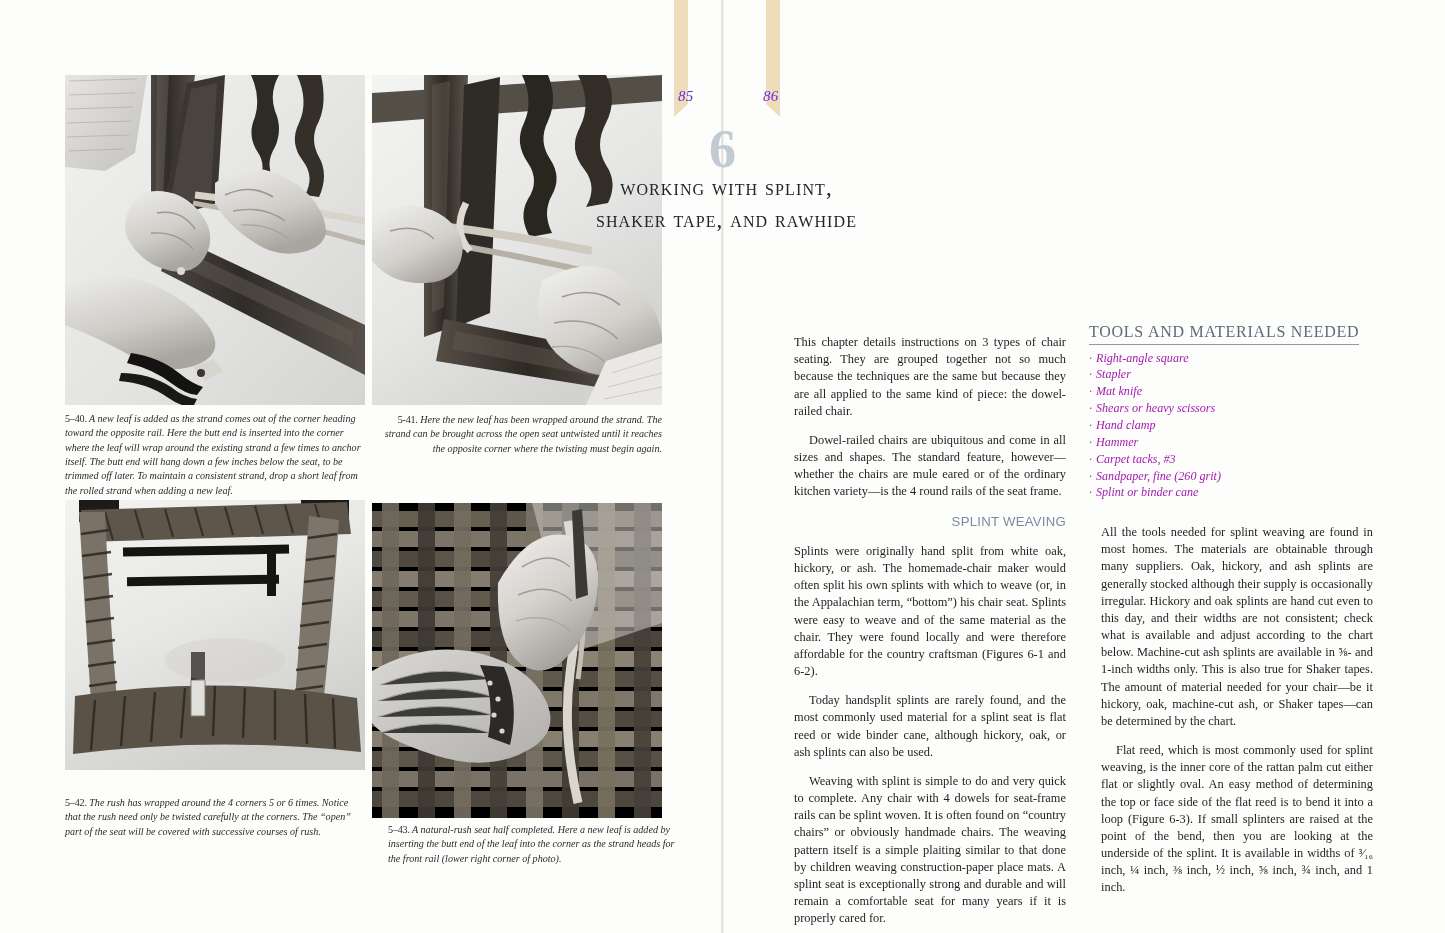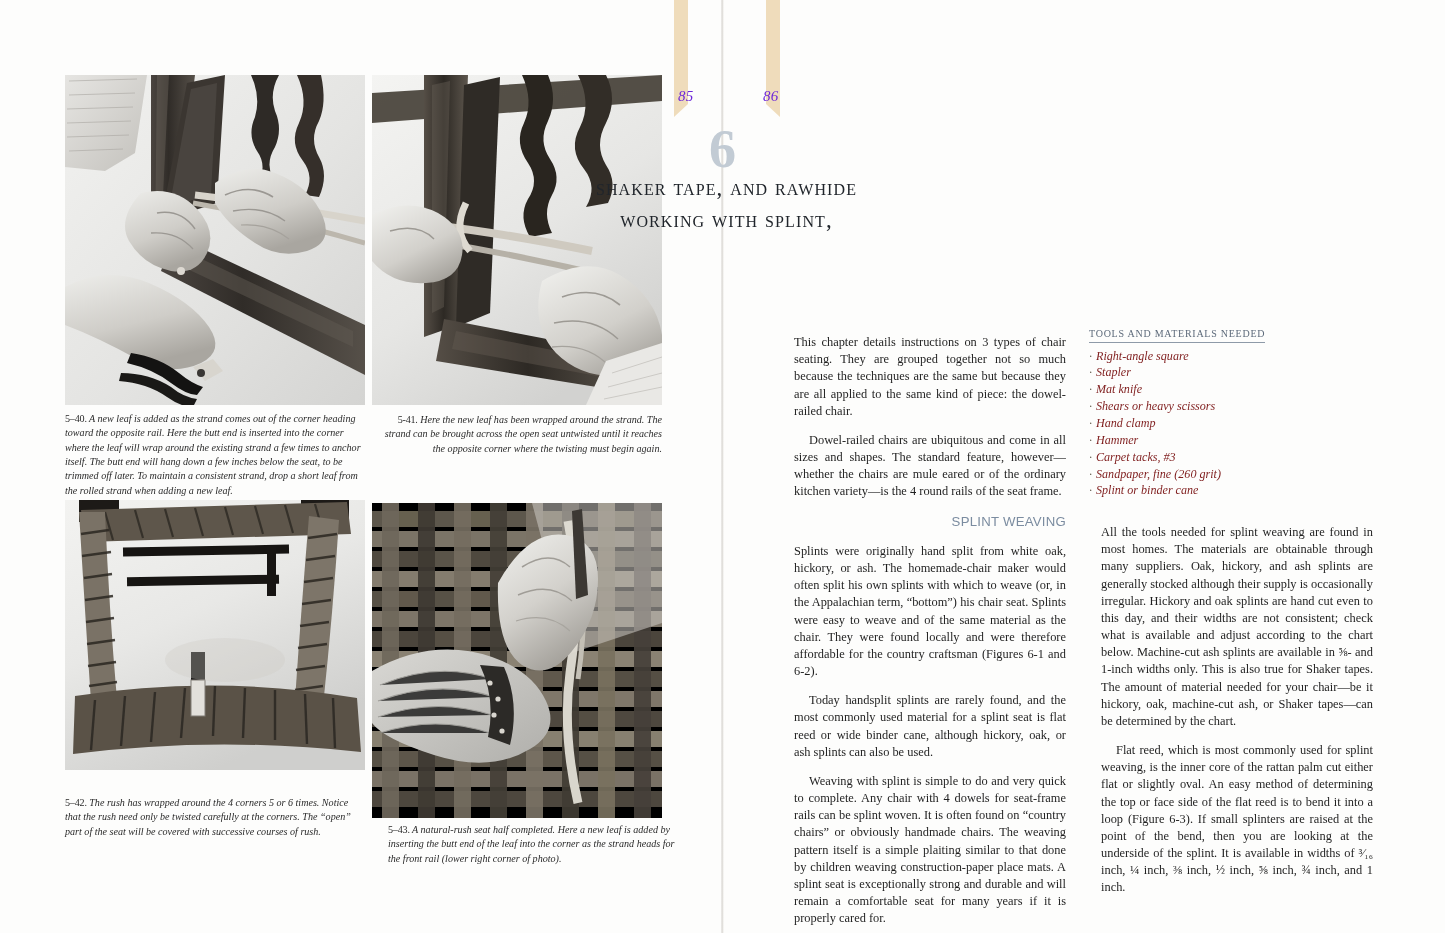--- a/index.html
+++ b/index.html
@@ -161,40 +161,40 @@
 
   
   .tools {
     position: absolute;
     left: 1089px;
     top: 323px;
     width: 300px;
   }
   .tools-head {
     font-family: "Liberation Serif", serif;
-    font-size: 10px;
+    font-size: 16px;
     letter-spacing: .75px;
     color: #5d6a7a;
     text-transform: uppercase;
     border-bottom: 1px solid #8e9aa8;
     padding-bottom: 2.5px;
     display: inline-block;
     white-space: nowrap;
   }
   .tools ul {
     list-style: none;
     margin: 5px 0 0 0;
     padding: 0;
   }
   .tools li {
     font-family: "Liberation Serif", serif;
     font-style: italic;
     font-size: 12.1px;
     line-height: 1.395;
-    color: #7f1d1d;
+    color: #a21caf;
   }
   .tools li::before {
     content: "\00B7";
     display: inline-block;
     width: 7px;
     color: #6a6456;
   }
 </style>
 </head>
 <body>
@@ -538,22 +538,22 @@
   </div>
 
   <div class="caption" style="left:388px; top:823px; width:290px;">
     <span class="fig">5–43.</span>
     <span>A natural-rush seat half completed. Here a new leaf is added by inserting the butt end of the leaf into the corner as the strand heads for the front rail (lower right corner of photo).</span>
   </div>
 
   <div class="chap-num">6</div>
 
   <div class="chap-title">
+    <div>Working with Splint,</div>
     <div>Shaker Tape, and Rawhide</div>
-    <div>Working with Splint,</div>
   </div>
 
   <div class="col col-left">
     <p class="first">This chapter details instructions on 3 types of chair seating. They are grouped together not so much because the techniques are the same but because they are all applied to the same kind of piece: the dowel-railed chair.</p>
     <p>Dowel-railed chairs are ubiquitous and come in all sizes and shapes. The standard feature, however—whether the chairs are mule eared or of the ordinary kitchen variety—is the 4 round rails of the seat frame.</p>
     <p class="sec-head">SPLINT WEAVING</p>
     <p class="first">Splints were originally hand split from white oak, hickory, or ash. The homemade-chair maker would often split his own splints with which to weave (or, in the Appalachian term, “bottom”) his chair seat. Splints were easy to weave and of the same material as the chair. They were found locally and were therefore affordable for the country craftsman (Figures 6-1 and 6-2).</p>
     <p>Today handsplit splints are rarely found, and the most commonly used material for a splint seat is flat reed or wide binder cane, although hickory, oak, or ash splints can also be used.</p>
     <p>Weaving with splint is simple to do and very quick to complete. Any chair with 4 dowels for seat-frame rails can be splint woven. It is often found on “country chairs” or obviously handmade chairs. The weaving pattern itself is a simple plaiting similar to that done by children weaving construction-paper place mats. A splint seat is exceptionally strong and durable and will remain a comfortable seat for many years if it is properly cared for.</p>
   </div>

